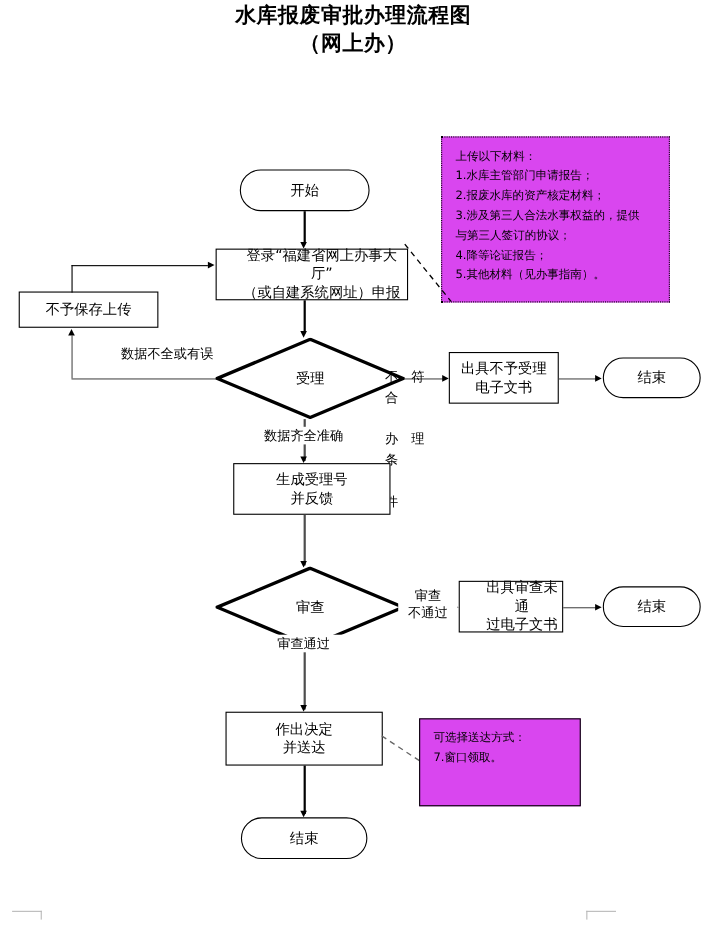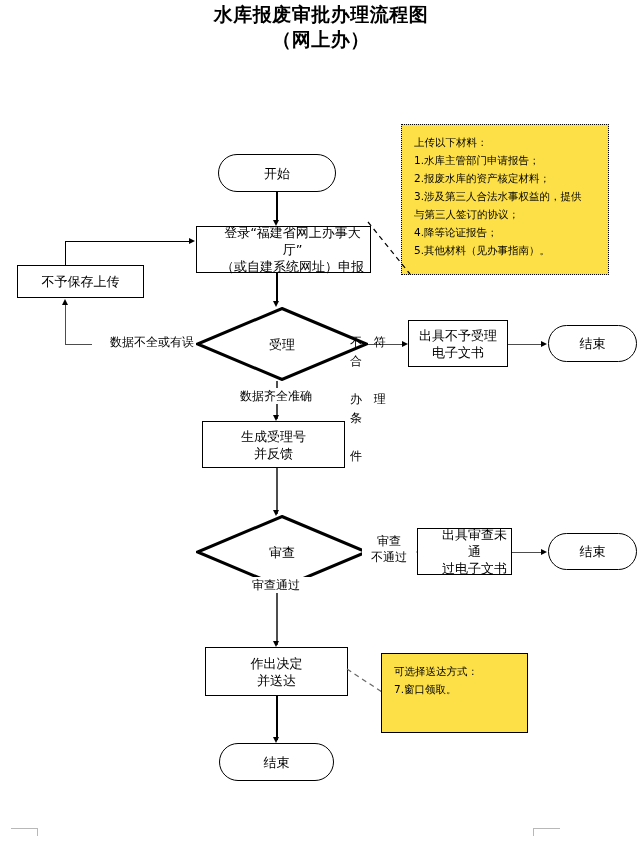--- a/index.html
+++ b/index.html
@@ -75,21 +75,21 @@
     z-index: 2;
     font-size: 13px;
     line-height: 17px;
     text-align: center;
   }
 
   
   .note {
     position: absolute;
     box-sizing: border-box;
-    background: #fde047;
+    background: #d946ef;
     font-size: 10.5px;
     line-height: 18px;
     padding: 8px 10px 6px 12px;
   }
   .note-dotted { border: 1.5px dotted #000; }
   .note-solid  { border: 1.2px solid #000; }
   .note div { white-space: nowrap; }
 
   
   .ln {
@@ -195,21 +195,21 @@
   </div>
 
   <div class="ln ln-v ln-dark" style="left:65px; top:241px; height:25px;"></div>
   <div class="ln ln-h ln-dark" style="left:65px; top:240.5px; width:124px;"></div>
   <div class="arw arw-right" style="left:189px; top:237.5px;"></div>
 
   <div class="ln ln-h" style="left:65px; top:343.5px; width:132px;"></div>
   <div class="ln ln-v" style="left:64.5px; top:305px; height:39px;"></div>
   <div class="arw arw-up" style="left:62px; top:299px;"></div>
 
-  <div class="elabel" style="left:92px; top:334px; width:120px;">数据不全或有误</div>
+  <div class="elabel" style="left:92px; top:313px; width:120px;">数据不全或有误</div>
 
   <div class="ln ln-v ln-dark" style="left:276.4px; top:273px; height:30px;"></div>
   <div class="arw arw-down" style="left:273.4px; top:301px;"></div>
 
   <div class="diamond" style="left:196px; top:307px; width:172px; height:74px;">
     <svg class="dshape" viewBox="0 0 172 74" preserveAspectRatio="none">
       <polygon points="86,1.5 170.5,37 86,72.5 1.5,37" fill="#ffffff" stroke="#000000" stroke-width="3"></polygon>
     </svg>
     <span class="dlabel">受理</span>
   </div>
@@ -233,21 +233,21 @@
 
   <div class="node terminator" style="left:548px; top:325px; width:89px; height:37px;">
     <span>结束</span>
   </div>
 
   <div class="ln ln-v" style="left:276.4px; top:381px; height:38px;"></div>
   <div class="arw arw-down" style="left:273.4px; top:415px;"></div>
 
   <div class="elabel" style="left:216px; top:388px; width:120px;">数据齐全准确</div>
 
-  <div class="node rect" style="left:202px; top:421px; width:143px; height:47px;">
+  <div class="node rect" style="left:212px; top:421px; width:143px; height:47px;">
     <span>生成受理号
 并反馈</span>
   </div>
 
   <div class="ln ln-v" style="left:276.4px; top:468px; height:46px;"></div>
   <div class="arw arw-down" style="left:273.4px; top:510px;"></div>
 
   <div class="diamond" style="left:196px; top:515px; width:172px; height:74px;">
     <svg class="dshape" viewBox="0 0 172 74" preserveAspectRatio="none">
       <polygon points="86,1.5 170.5,37 86,72.5 1.5,37" fill="#ffffff" stroke="#000000" stroke-width="3"></polygon>

